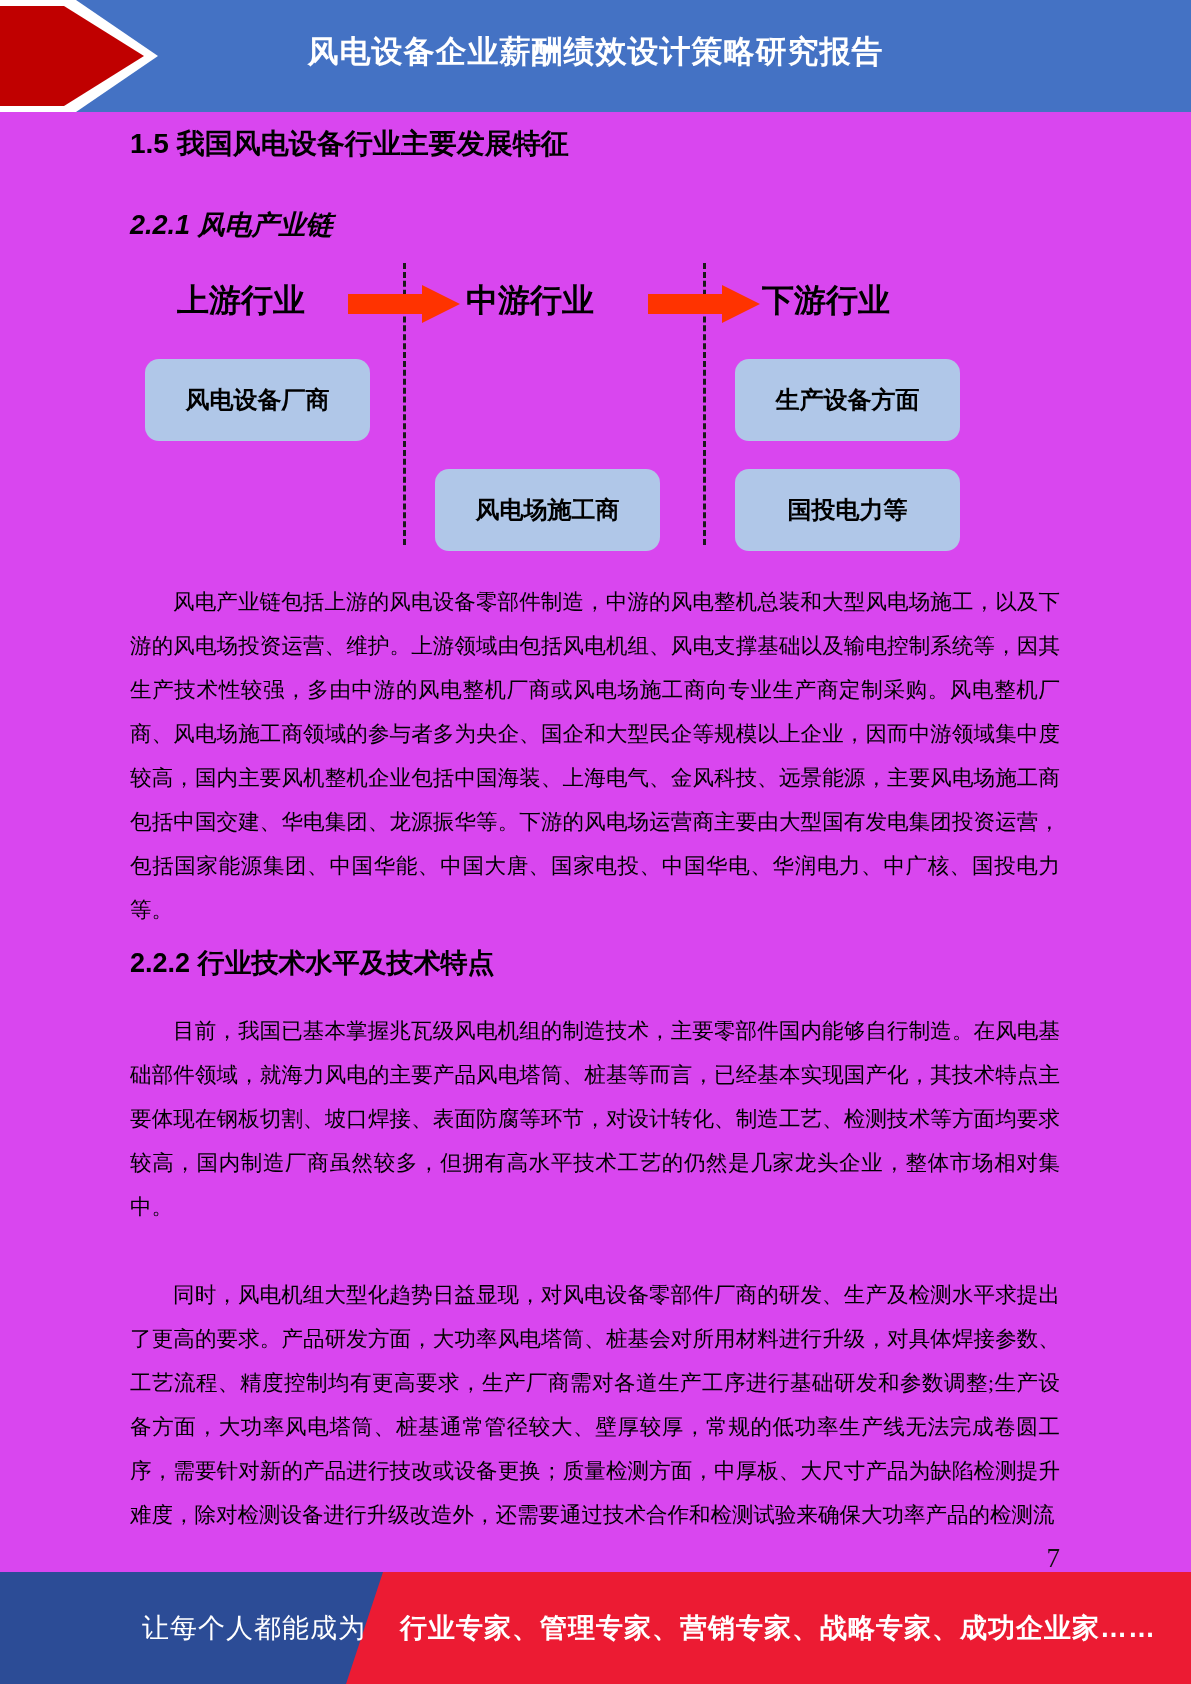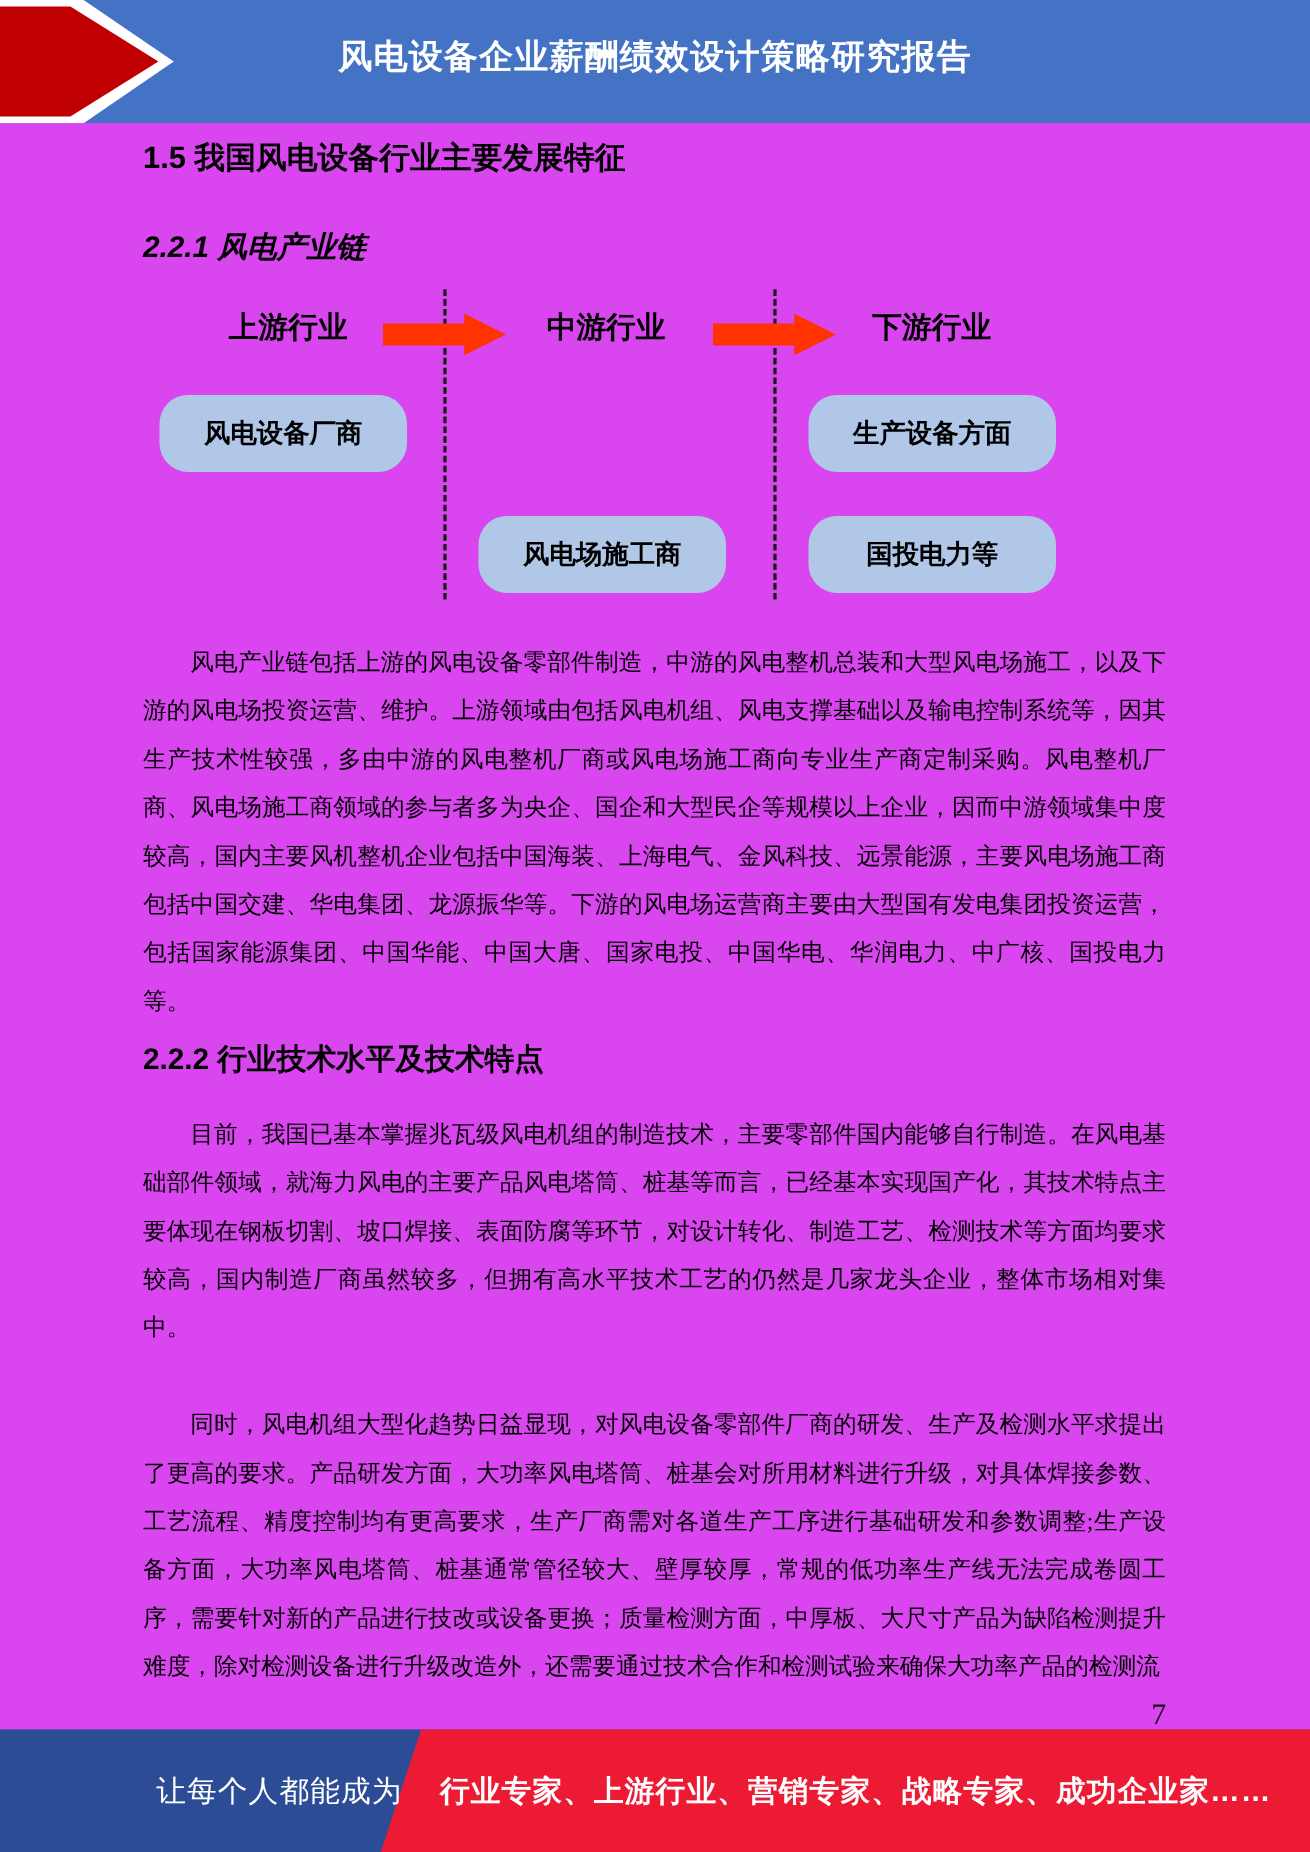--- a/index.html
+++ b/index.html
@@ -36,32 +36,32 @@
   }
   .h-221{margin:50px 0 0 0;font-style:italic;}
   .h-222{margin:16px 0 0 0;}
 
   
   .diagram{position:relative;width:930px;height:295px;margin-top:20px;}
   .dash{position:absolute;top:2px;height:282px;width:0;border-left:3px dashed #1a1a1a;}
   .dash1{left:273px;}
   .dash2{left:573px;}
   .stage-label{
-    position:absolute;top:18px;width:170px;text-align:center;
-    font-weight:bold;font-size:27px;color:#000;
+    position:absolute;top:18px;width:170px;text-align:left;
+    font-weight:bold;font-size:32px;color:#000;
     font-family:"Liberation Serif", serif;
   }
   .sl1{left:47px;}
   .sl2{left:336px;}
   .sl3{left:632px;}
   .arrow{position:absolute;top:24px;width:112px;height:38px;}
   .arrow1{left:218px;}
   .arrow2{left:518px;}
   .chain-box{
-    position:absolute;width:225px;height:70px;border-radius:26px;
+    position:absolute;width:225px;height:82px;border-radius:14px;
     background:#B0C7E8;
     display:flex;align-items:center;justify-content:center;
     font-weight:bold;font-size:24px;color:#000;
     font-family:"Liberation Serif", serif;
   }
   .b11{left:15px;top:98px;}
   .b21{left:305px;top:98px;}
   .b31{left:605px;top:98px;}
   .b22{left:305px;top:208px;}
   .b32{left:605px;top:208px;}
@@ -145,16 +145,16 @@
 
     <div class="page-number">7</div>
   </div>
 
   <div class="ftr">
     <svg viewBox="0 0 1191 112" preserveAspectRatio="none">
       <rect x="0" y="0" width="1191" height="112" fill="#2C4C96"></rect>
       <polygon points="383,0 1191,0 1191,112 346,112" fill="#EC1B33"></polygon>
     </svg>
     <div class="ftr-left">让每个人都能成为</div>
-    <div class="ftr-right">行业专家、上游行业、营销专家、战略专家、成功企业家……</div>
+    <div class="ftr-right">行业专家、管理专家、营销专家、战略专家、成功企业家……</div>
   </div>
 
 </div>
 
 </body></html>

